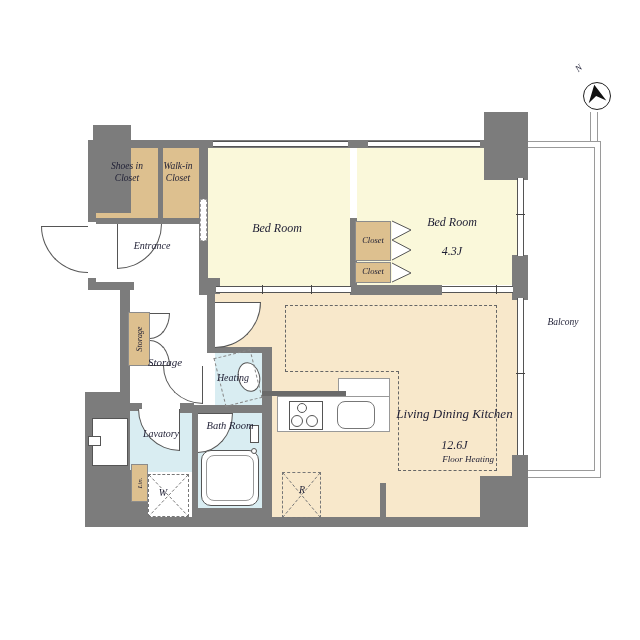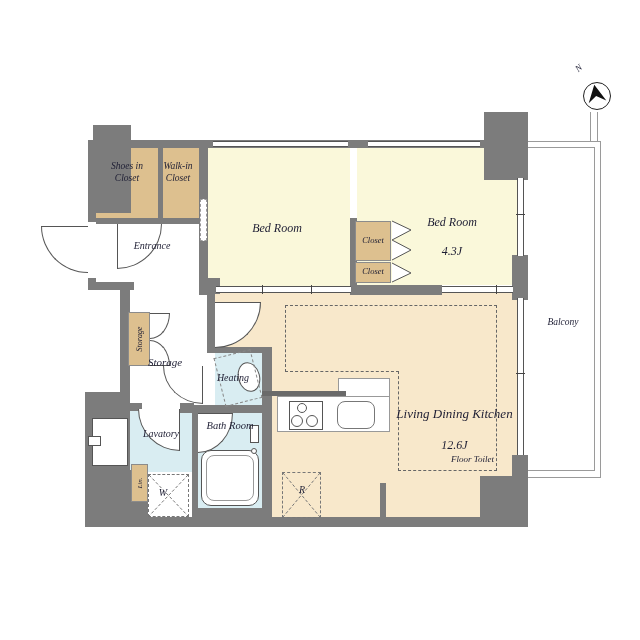--- a/index.html
+++ b/index.html
@@ -200,16 +200,16 @@
   <div class="label" style="left:123px;top:356px;width:84px;font-size:11px;">Storage</div>
   <div class="label" style="left:205px;top:372px;width:56px;font-size:10px;">Heating</div>
   <div class="label" style="left:198px;top:420px;width:64px;font-size:10.5px;">Bath Room</div>
   <div class="label" style="left:130px;top:428px;width:62px;font-size:10px;">Lavatory</div>
   <div class="label" style="left:147px;top:487px;width:32px;font-size:10px;">W</div>
   <div class="label" style="left:283px;top:484px;width:38px;font-size:10px;">R</div>
   <div class="label" style="left:347px;top:390px;width:215px;font-size:13px;">
     <span style="display:block;">Living Dining Kitchen</span>
     <span style="display:block;font-size:12px;">12.6J</span>
   </div>
-  <div class="label" style="left:396px;top:454px;width:98px;font-size:9px;text-align:right;">Floor Toilet</div>
+  <div class="label" style="left:396px;top:454px;width:98px;font-size:9px;text-align:right;">Floor Heating</div>
   <div class="label" style="left:534px;top:317px;width:58px;font-size:9.5px;">Balcony</div>
 
 </div>
 
 </body></html>

